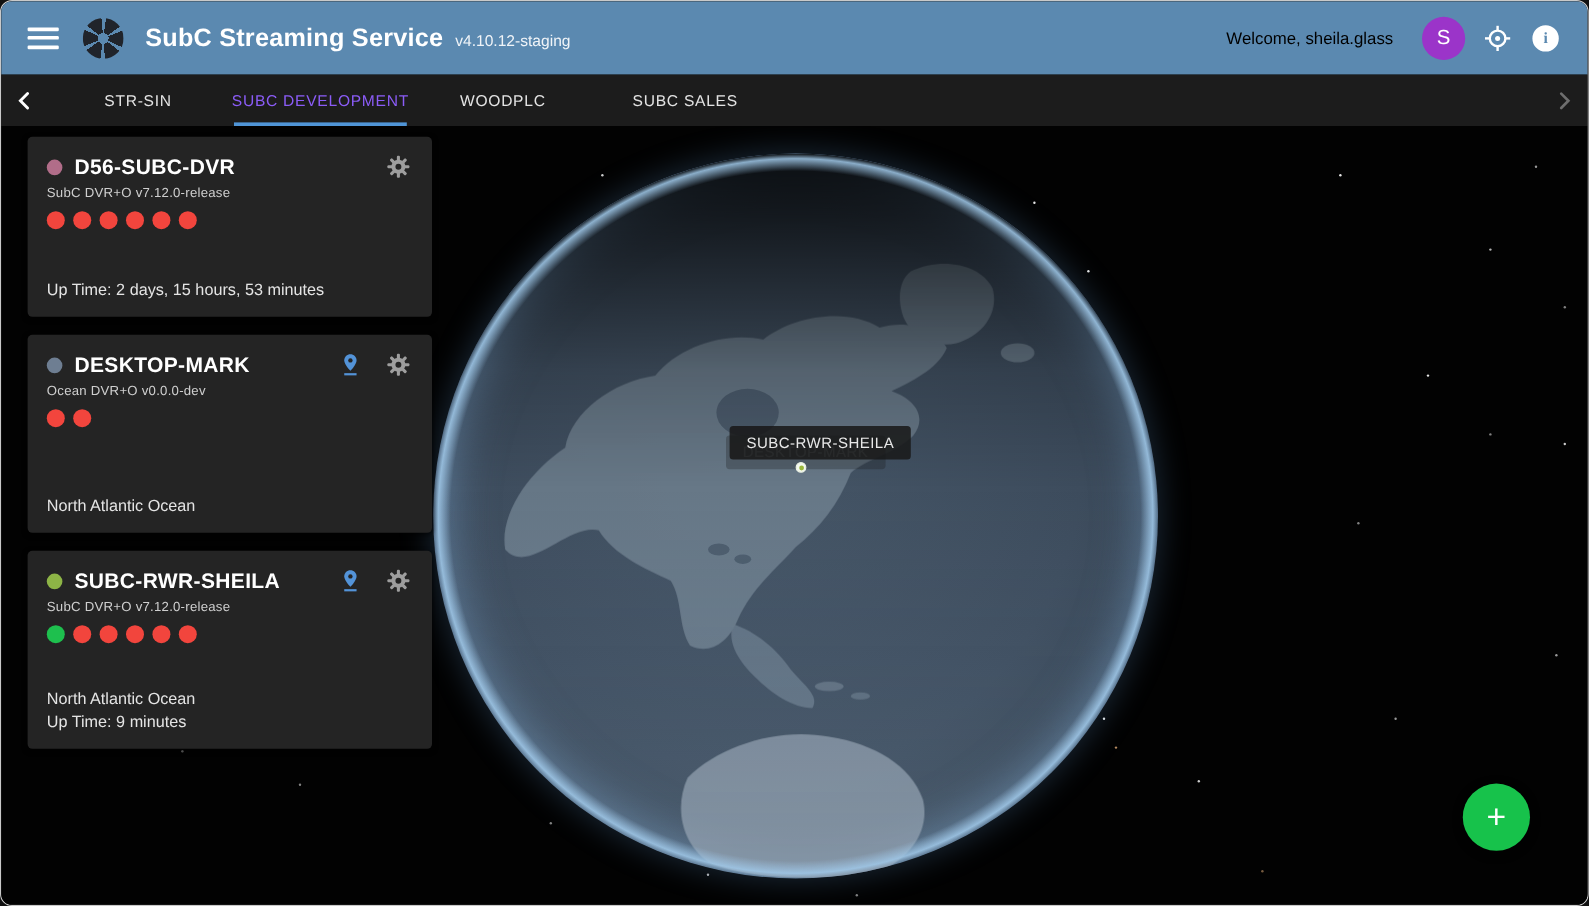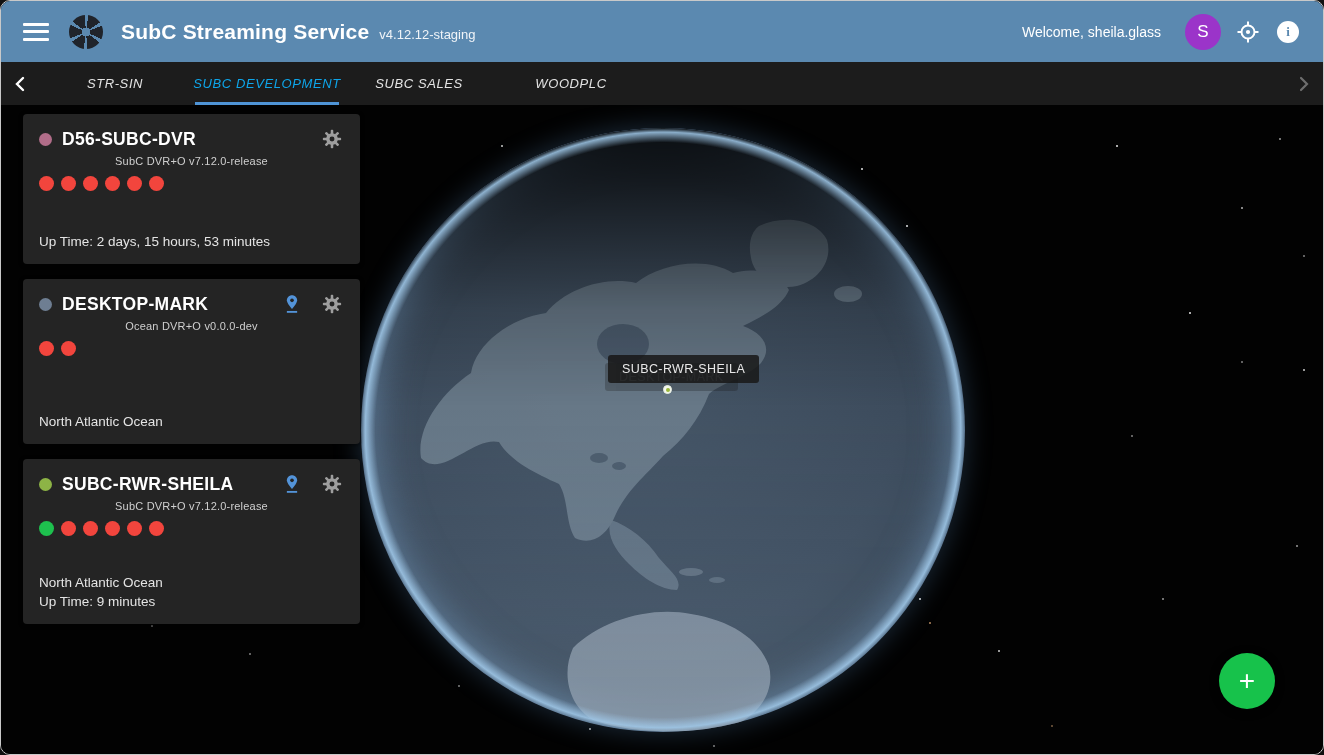--- a/index.html
+++ b/index.html
@@ -15,35 +15,35 @@
              cursor:pointer;padding:1px 0;}
   .hamburger span{display:block;height:3px;background:#fff;border-radius:1px;}
   .logo{width:34px;height:34px;border-radius:50%;margin-left:6px;
         background:
           radial-gradient(circle at 50% 50%, #5b89b0 0 4.5px, rgba(0,0,0,0) 4.5px),
           repeating-conic-gradient(from 8deg, #20242b 0deg 47deg, #5b89b0 47deg 60deg);}
   .title-wrap{display:flex;align-items:baseline;gap:10px;margin-left:4px;}
   .app-title{color:#fff;font-size:21px;font-weight:700;letter-spacing:.2px;}
   .app-version{color:#f0f4f8;font-size:13px;font-weight:400;}
   .header-spacer{flex:1;}
-  .welcome{color:#ffffff;font-size:14px;margin-right:10px;}
+  .welcome{color:#000000;font-size:14px;margin-right:10px;}
   .avatar{width:36px;height:36px;border-radius:50%;background:#9b34c9;color:#fff;display:flex;
           align-items:center;justify-content:center;font-size:17px;cursor:pointer;}
   .hdr-icon{width:26px;height:26px;display:flex;align-items:center;justify-content:center;cursor:pointer;}
   .info-circle{width:22px;height:22px;border-radius:50%;background:#fff;color:#5b89b0;font-weight:700;
                font-size:13px;display:flex;align-items:center;justify-content:center;font-family:"Liberation Serif",serif;}
 
   
   .tabbar{position:absolute;top:61px;left:0;right:0;height:43px;background:#1c1c1c;display:flex;
           align-items:stretch;z-index:25;}
   .tab-scroll{width:38px;display:flex;align-items:center;justify-content:center;cursor:pointer;}
-  .tabs{display:flex;flex:1;font-style:italic;}
+  .tabs{display:flex;flex:1;}
   .tab{width:152px;display:flex;align-items:center;justify-content:center;color:#e3e3e3;
        font-size:13px;letter-spacing:.6px;cursor:pointer;position:relative;}
-  .tab.active{color:#0ea5e9;}
+  .tab.active{color:#8b5cf6;}
   .tab.active::after{content:"";position:absolute;left:4px;right:4px;bottom:0;height:3px;background:#4f94d6;}
 
   
   .content{position:absolute;top:104px;left:0;right:0;bottom:0;background:#020202;overflow:hidden;}
   .stars{position:absolute;inset:0;pointer-events:none;}
   .stars i{position:absolute;width:2px;height:2px;border-radius:50%;background:#fff;}
 
   
   .globe{position:absolute;left:360px;top:23px;width:604px;height:604px;border-radius:50%;
          background:radial-gradient(circle at 46% 42%, #455566 0%, #3d4c5d 55%, #32404f 80%, #2b3845 100%);
@@ -68,21 +68,21 @@
                 flex-direction:column;gap:15px;}
   .card{background:#242424;border-radius:4px;padding:13px 16px 12px;display:flex;flex-direction:column;
         box-shadow:0 1px 4px rgba(0,0,0,.6);}
   .card-1{height:150px;} .card-2,.card-3{height:165px;}
   .card-head{display:flex;align-items:center;gap:10px;}
   .status-dot{width:13px;height:13px;border-radius:50%;flex:0 0 auto;}
   .dev-name{color:#fff;font-size:17.5px;font-weight:700;letter-spacing:.3px;flex:1;white-space:nowrap;
             overflow:hidden;}
   .card-icons{display:flex;align-items:center;gap:16px;}
   .icon-btn{width:24px;height:24px;display:flex;align-items:center;justify-content:center;cursor:pointer;}
-  .dev-version{color:#cfcfcf;font-size:11px;margin-top:4px;letter-spacing:.2px;text-align:center;}
+  .dev-version{color:#cfcfcf;font-size:11px;margin-top:4px;letter-spacing:.2px;}
   .ind-row{display:flex;gap:7px;margin-top:9px;}
   .ind-dot{width:15px;height:15px;border-radius:50%;}
   .card-foot{margin-top:auto;color:#e4e4e4;font-size:13.5px;line-height:1.45;}
 
   
   .fab{position:absolute;left:1218px;top:548px;width:56px;height:56px;border-radius:50%;background:#17c24b;
        color:#fff;font-size:28px;font-weight:400;display:flex;align-items:center;justify-content:center;
        cursor:pointer;z-index:22;box-shadow:0 2px 8px rgba(0,0,0,.5);}
 </style>
 </head>
@@ -92,21 +92,21 @@
 
   <div class="app-header">
     <div class="hamburger">
         <span></span>
         <span></span>
         <span></span>
       </div>
     <div class="logo"></div>
     <div class="title-wrap">
       <span class="app-title">SubC Streaming Service</span>
-      <span class="app-version">v4.12.12-staging</span>
+      <span class="app-version">v4.10.12-staging</span>
     </div>
     <div class="header-spacer"></div>
     <span class="welcome">Welcome, sheila.glass</span>
     <div class="avatar">S</div>
     <div class="hdr-icon">
       <svg width="24" height="24" viewBox="0 0 24 24">
         <circle cx="12" cy="12" r="6.5" fill="none" stroke="#fff" stroke-width="2"></circle>
         <circle cx="12" cy="12" r="2.1" fill="#fff"></circle>
         <rect x="11" y="1.5" width="2" height="4" fill="#fff"></rect>
         <rect x="11" y="18.5" width="2" height="4" fill="#fff"></rect>
@@ -121,22 +121,22 @@
 
   <div class="tabbar">
     <div class="tab-scroll">
       <svg width="14" height="16" viewBox="0 0 14 16">
           <polyline points="10,2 4,8 10,14" fill="none" stroke="#fff" stroke-width="2.4" stroke-linecap="round"></polyline>
         </svg>
     </div>
     <div class="tabs">
       <div class="tab">STR-SIN</div>
       <div class="tab active">SUBC DEVELOPMENT</div>
+      <div class="tab">WOODPLC</div>
       <div class="tab">SUBC SALES</div>
-      <div class="tab">WOODPLC</div>
     </div>
     <div class="tab-scroll">
       <svg width="14" height="16" viewBox="0 0 14 16">
           <polyline points="4,2 10,8 4,14" fill="none" stroke="#6e6e6e" stroke-width="2.2" stroke-linecap="round"></polyline>
         </svg>
     </div>
   </div>
 
   <div class="content">
 

